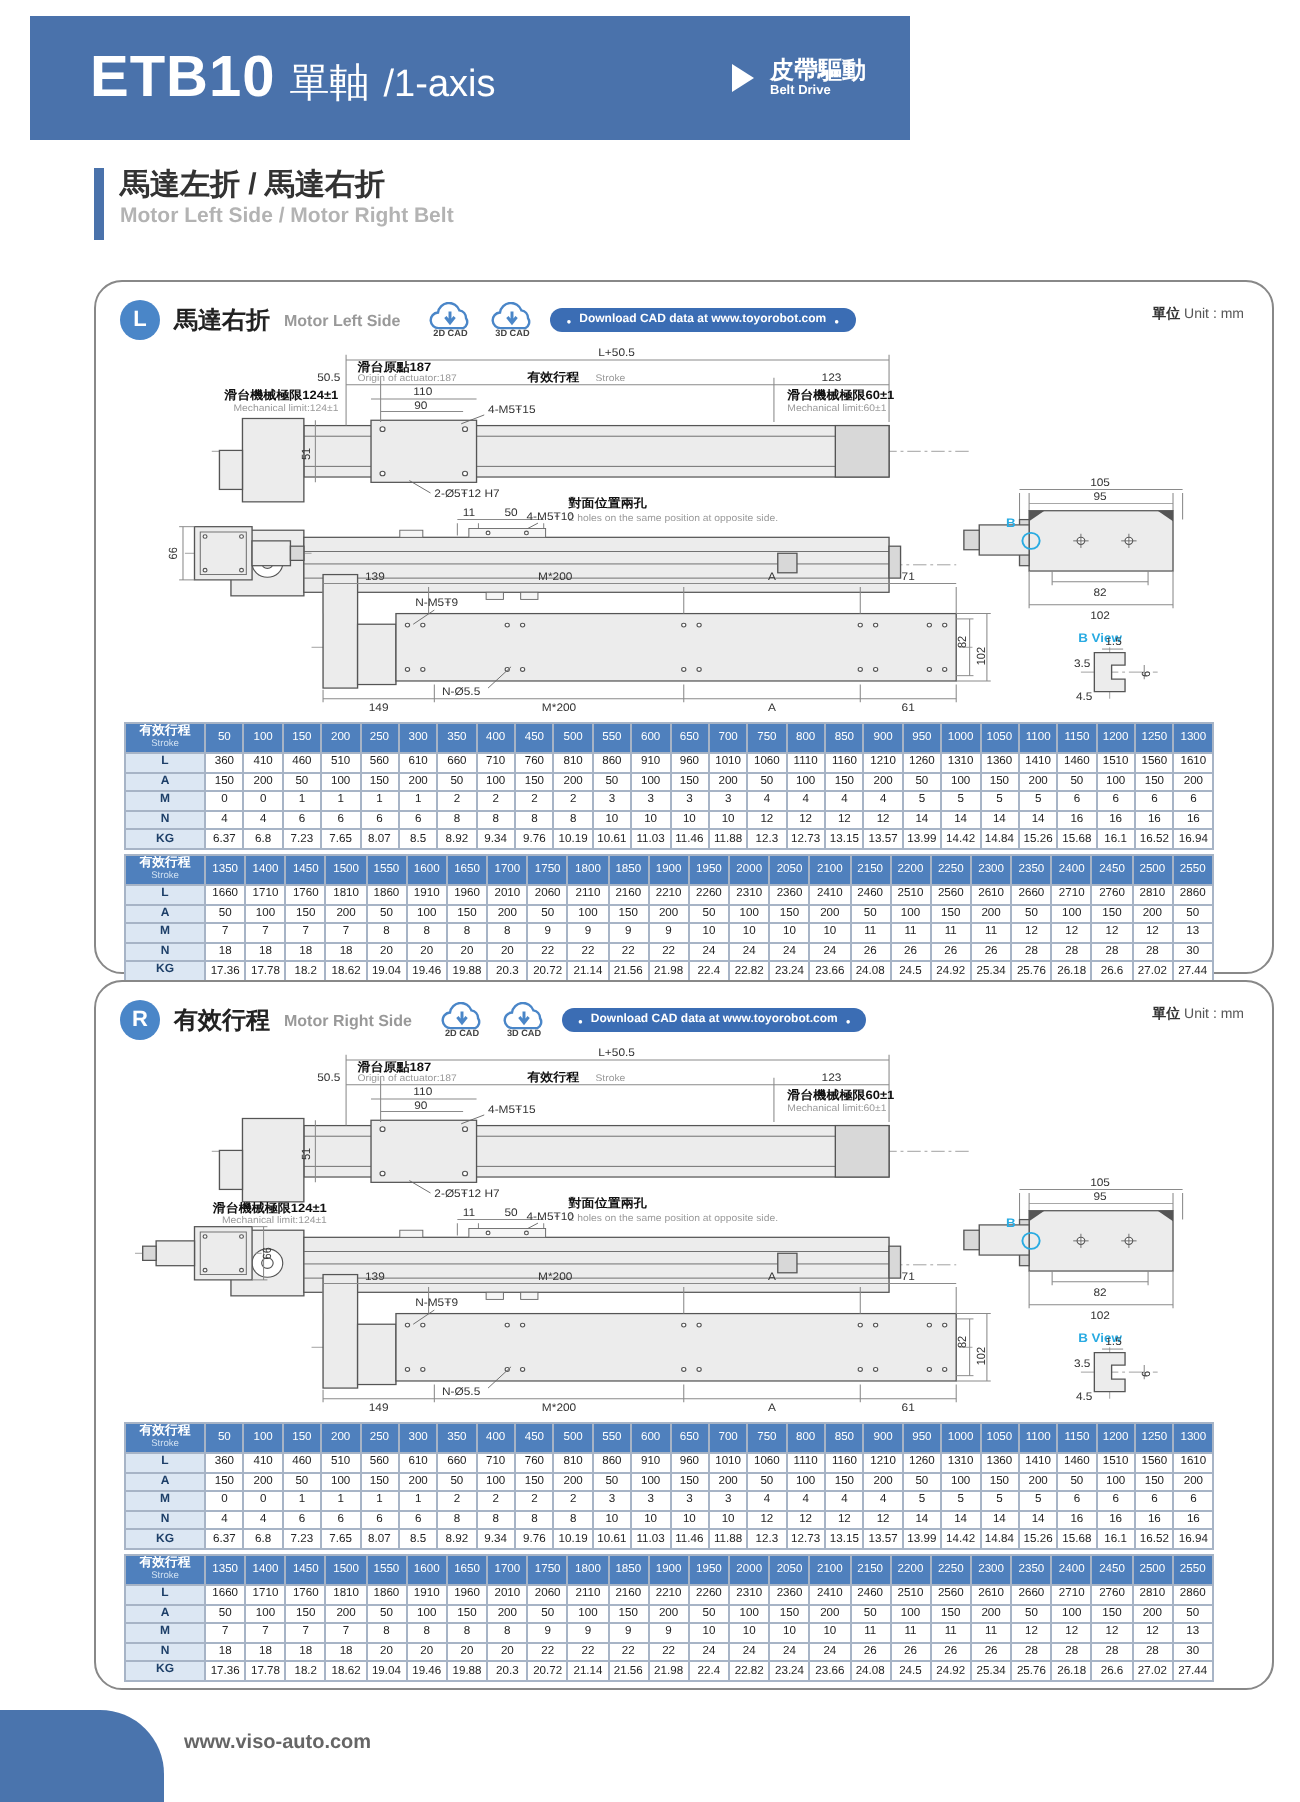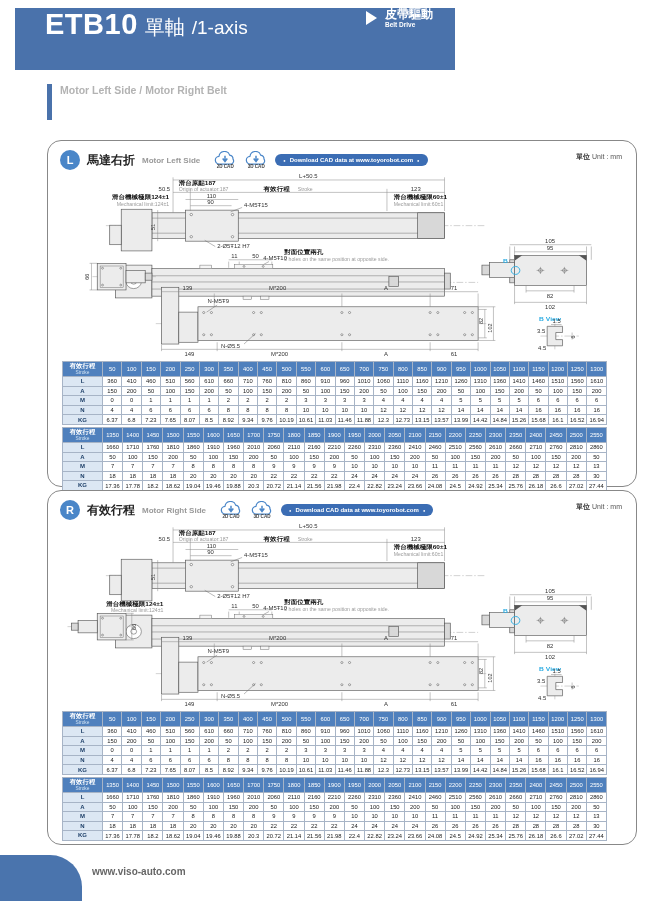--- a/index.html
+++ b/index.html
@@ -1,21 +1,21 @@
 <!DOCTYPE html>
 <html><head>
 <meta charset="utf-8">
 <style>
   html,body{margin:0;padding:0;background:#fff;}
   .page{position:relative;width:650px;height:901px;background:#fff;overflow:hidden;
         font-family:"Liberation Sans","DejaVu Sans",sans-serif;color:#222;}
 
   
   .band{position:absolute;left:15px;top:8px;width:440px;height:62px;background:#4a72ab;
-        display:flex;align-items:flex-start;justify-content:space-between;padding:0 22px 0 30px;box-sizing:border-box;}
+        display:flex;align-items:center;justify-content:space-between;padding:0 22px 0 30px;box-sizing:border-box;}
   .band-title{color:#fff;display:flex;align-items:baseline;gap:7px;}
   .band-model{font-size:29px;font-weight:bold;letter-spacing:.5px;}
   .band-zh{font-size:20px;font-weight:normal;}
   .band-en{font-size:19px;font-weight:300;}
   .drive{display:flex;align-items:center;gap:8px;color:#fff;}
   .tri{width:0;height:0;border-left:11px solid #fff;border-top:7px solid transparent;border-bottom:7px solid transparent;}
   .drive-zh{font-size:12px;font-weight:bold;line-height:1.1;}
   .drive-en{font-size:6.5px;font-weight:bold;}
 
   
@@ -309,20 +309,21 @@
       <span>
         <div class="drive-zh">皮帶驅動</div>
         <div class="drive-en">Belt Drive</div>
       </span>
     </div>
   </div>
 
   <div class="sec">
     <div class="sec-bar"></div>
     <div>
+      <div class="sec-zh">馬達左折 / 馬達右折</div>
       <div class="sec-en">Motor Left Side / Motor Right Belt</div>
     </div>
   </div>
 
   <div class="panel l">
     <div class="phead">
       <div class="badge">L</div>
       <span class="pname-zh">馬達右折</span>
       <span class="pname-en">Motor Left Side</span>
       <span class="cadbtn">

